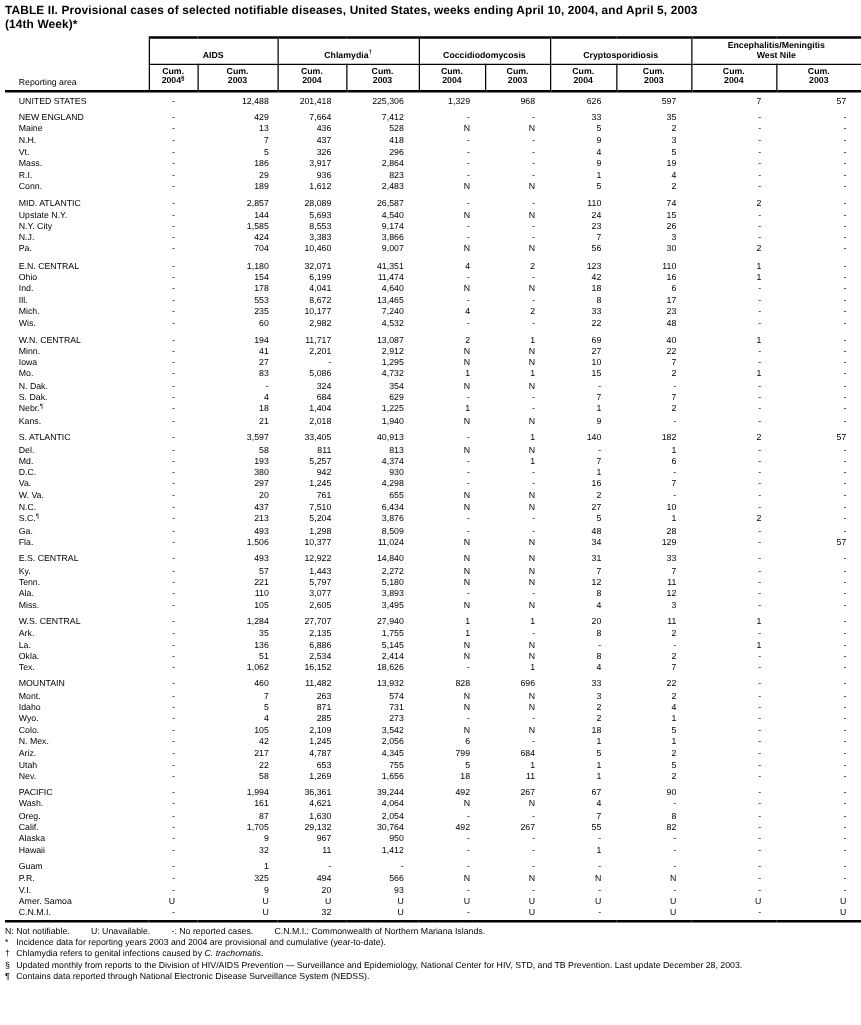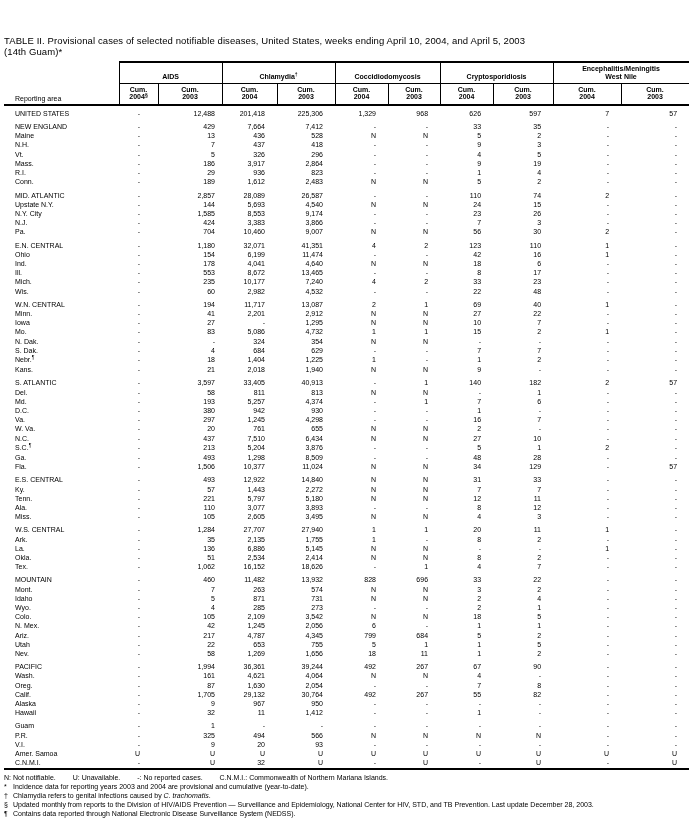--- a/index.html
+++ b/index.html
@@ -4,21 +4,21 @@
 <style>
   html, body { margin: 0; padding: 0; background: #fff; }
   body {
     width: 689px; height: 820px; overflow: hidden;
     font-family: "Liberation Sans", sans-serif;
     color: #000;
     -webkit-font-smoothing: none;
   }
   .page { padding: 3px 0 0 4px; }
 
-  .title { font-weight: normal; font-size: 9.5px; line-height: 11px; letter-spacing: 0.1px; margin-top: 32px; }
+  .title { font-weight: bold; font-size: 9.5px; line-height: 11px; letter-spacing: 0.1px; }
 
   table.t {
     border-collapse: collapse;
     table-layout: fixed;
     width: 685px;
     margin-top: 4px;
   }
   .t th, .t td { font-size: 7px; }
 
   .th-area {
@@ -61,21 +61,21 @@
   .fn .sym { position: absolute; left: 0; top: 0; }
   .fn.justify { text-align: justify; }
 </style>
 </head>
 <body>
 
 <div class="page">
 
   <div class="title">
     <div>TABLE II. Provisional cases of selected notifiable diseases, United States, weeks ending April 10, 2004, and April 5, 2003</div>
-    <div>(14th Guam)*</div>
+    <div>(14th Week)*</div>
   </div>
 
   <table class="t">
     <colgroup>
       <col style="width:115px">
       <col style="width:39px">
         <col style="width:64px">
       <col style="width:55px">
         <col style="width:58px">
       <col style="width:53px">

